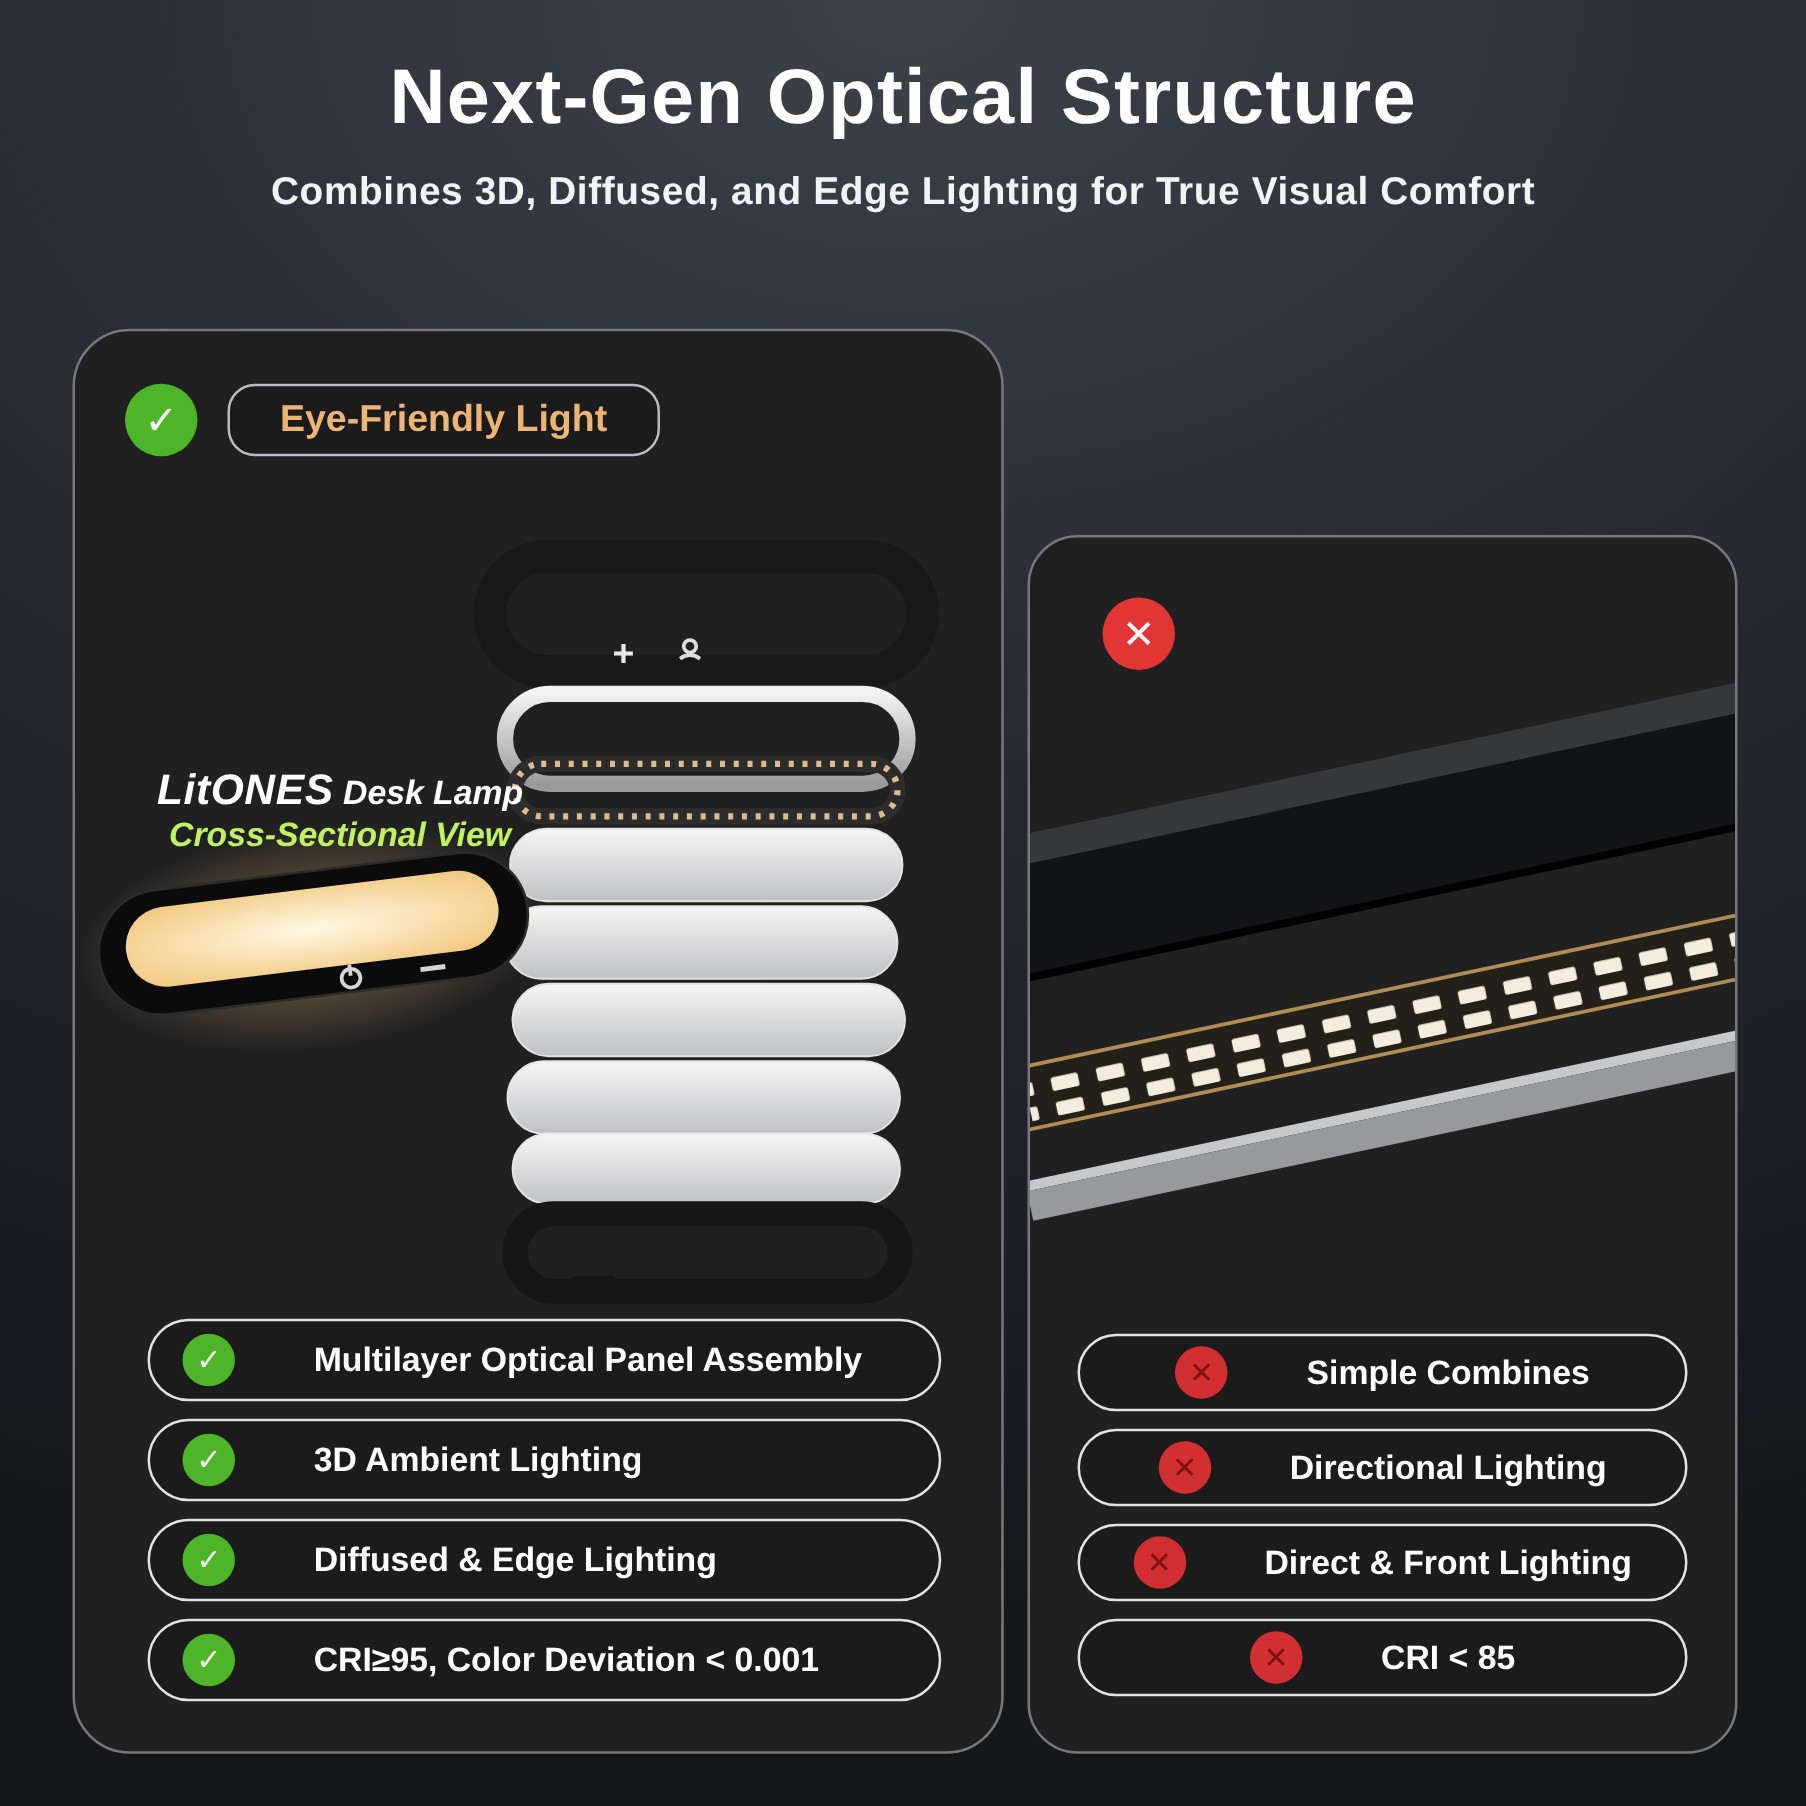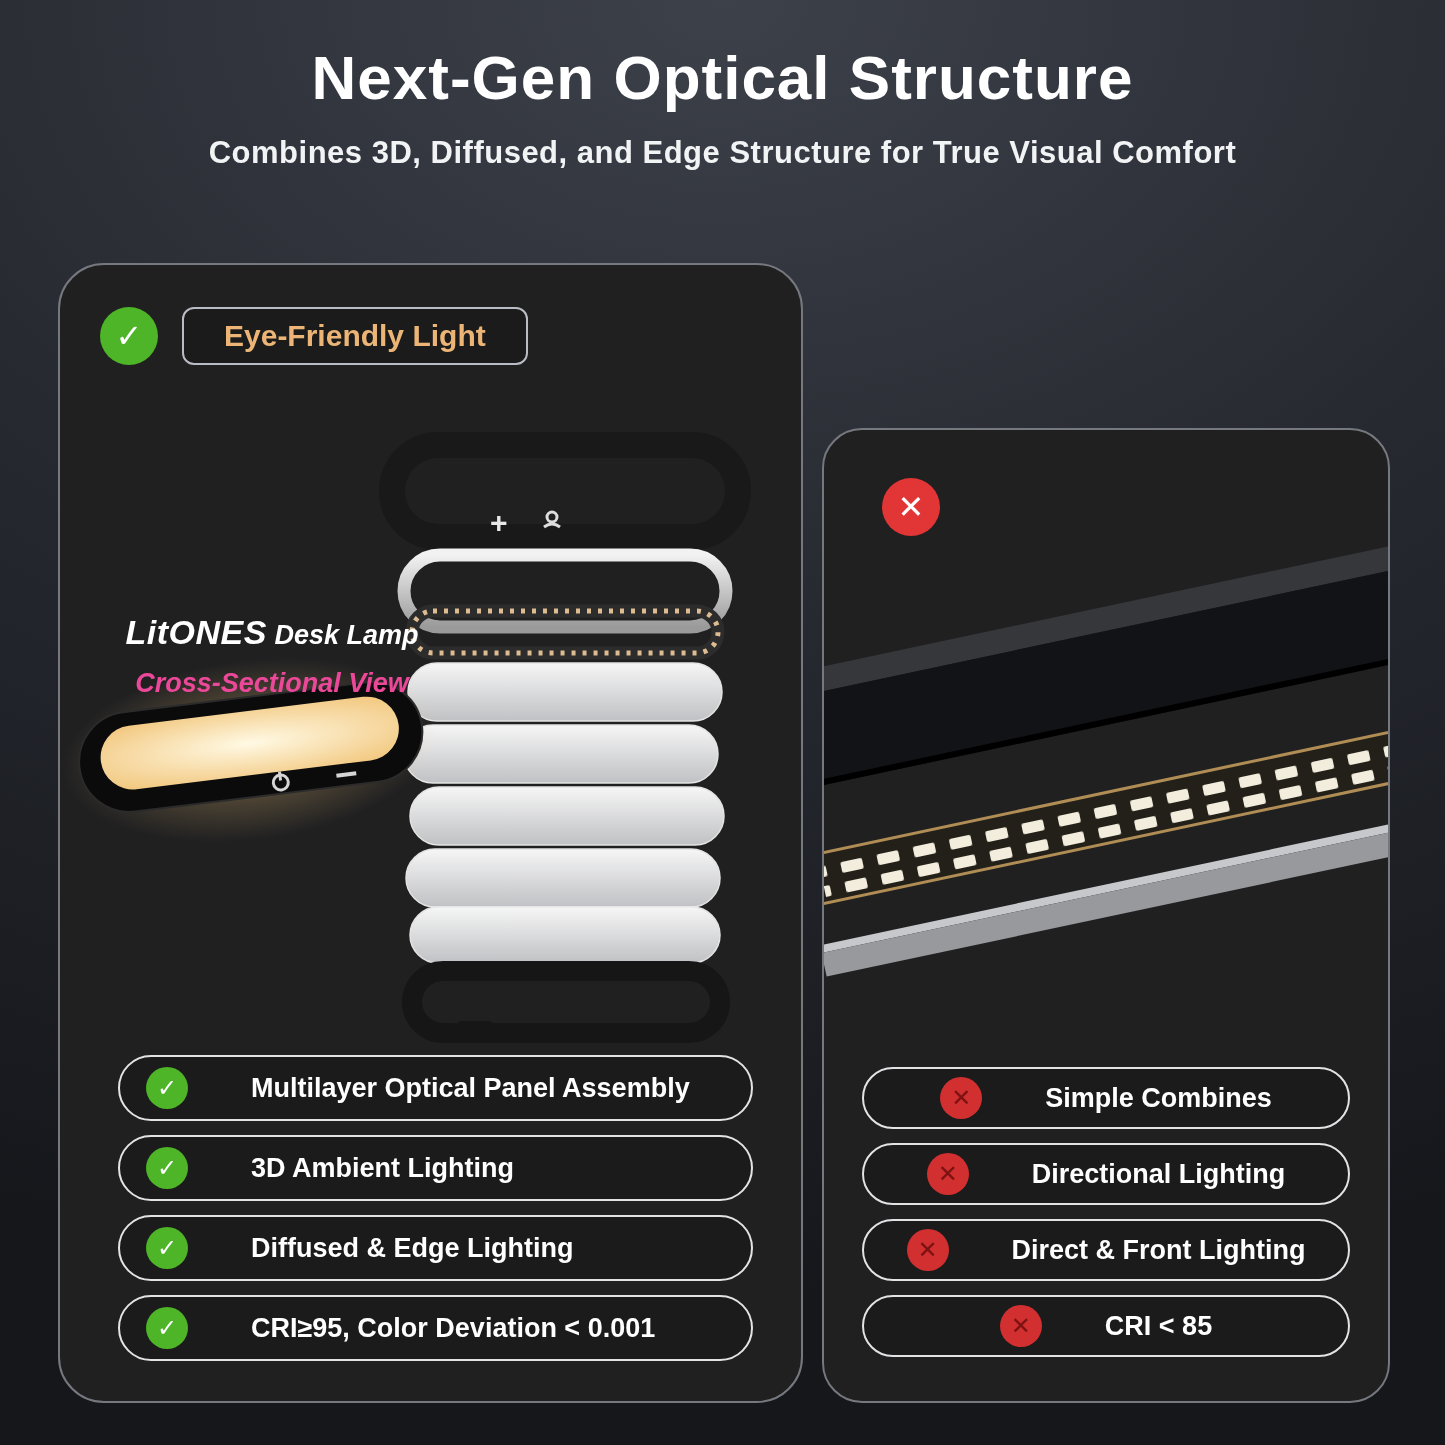--- a/index.html
+++ b/index.html
@@ -37,30 +37,30 @@
     border-radius: 50%; font-weight: 800; flex: 0 0 auto;
   }
   .circle.big { width: 58px; height: 58px; font-size: 32px; }
   .circle.small { width: 42px; height: 42px; font-size: 24px; }
   .circle.green { background: #4db527; color: #ffffff; }
   .circle.red-bright { background: #e23535; color: #ffffff; }
   .circle.red-dark { background: #d23030; color: #7e1212; }
   .pill-label {
     display: flex; align-items: center;
     height: 58px; padding: 0 40px;
-    border: 2px solid #b9bcc2; border-radius: 12px;
+    border: 2px solid #b9bcc2; border-radius: 22px;
     font-size: 30px; font-weight: 700; color: #ecb576;
     background: rgba(0,0,0,0.15);
   }
 
   
   .caption { position: absolute; left: 26px; top: 348px; width: 372px; text-align: center; z-index: 3; font-style: italic; }
   .caption .line1 { font-size: 27px; font-weight: 700; color: #fff; }
   .caption .brand { font-size: 34px; font-weight: 800; letter-spacing: .5px; }
-  .caption .line2 { margin-top: 16px; font-size: 27px; font-weight: 700; color: #ec4899; }
+  .caption .line2 { margin-top: 1px; font-size: 27px; font-weight: 700; color: #bef264; }
 
   
   .lamp-svg-left  { position: absolute; left: 0; top: 150px; width: 745px; height: 640px; z-index: 1; }
   .lamp-svg-right { position: absolute; left: 0; top: 110px; width: 568px; height: 500px; z-index: 1; }
 
   
   .features { position: absolute; list-style: none; z-index: 2; }
   .panel-left  .features { left: 58px; right: 48px; bottom: 40px; }
   .panel-right .features { left: 38px; right: 38px; bottom: 44px; }
   .feature {
@@ -73,21 +73,21 @@
   .panel-right .feature { height: 62px; padding: 0 20px; gap: 20px; justify-content: center; }
   .feature-text { font-size: 27px; font-weight: 700; color: #ffffff; white-space: nowrap; margin-left: 43px; }
 </style>
 </head>
 <body>
 
 <div class="page">
 
   <div class="header">
     <div class="title">Next-Gen Optical Structure</div>
-    <div class="subtitle">Combines 3D, Diffused, and Edge Structure for True Visual Comfort</div>
+    <div class="subtitle">Combines 3D, Diffused, and Edge Lighting for True Visual Comfort</div>
   </div>
 
   <section class="panel panel-left">
 
     <div class="badge-row">
       <span class="circle big green">
           <span>✓</span>
         </span>
       <span class="pill-label">
           <span>Eye-Friendly Light</span>

